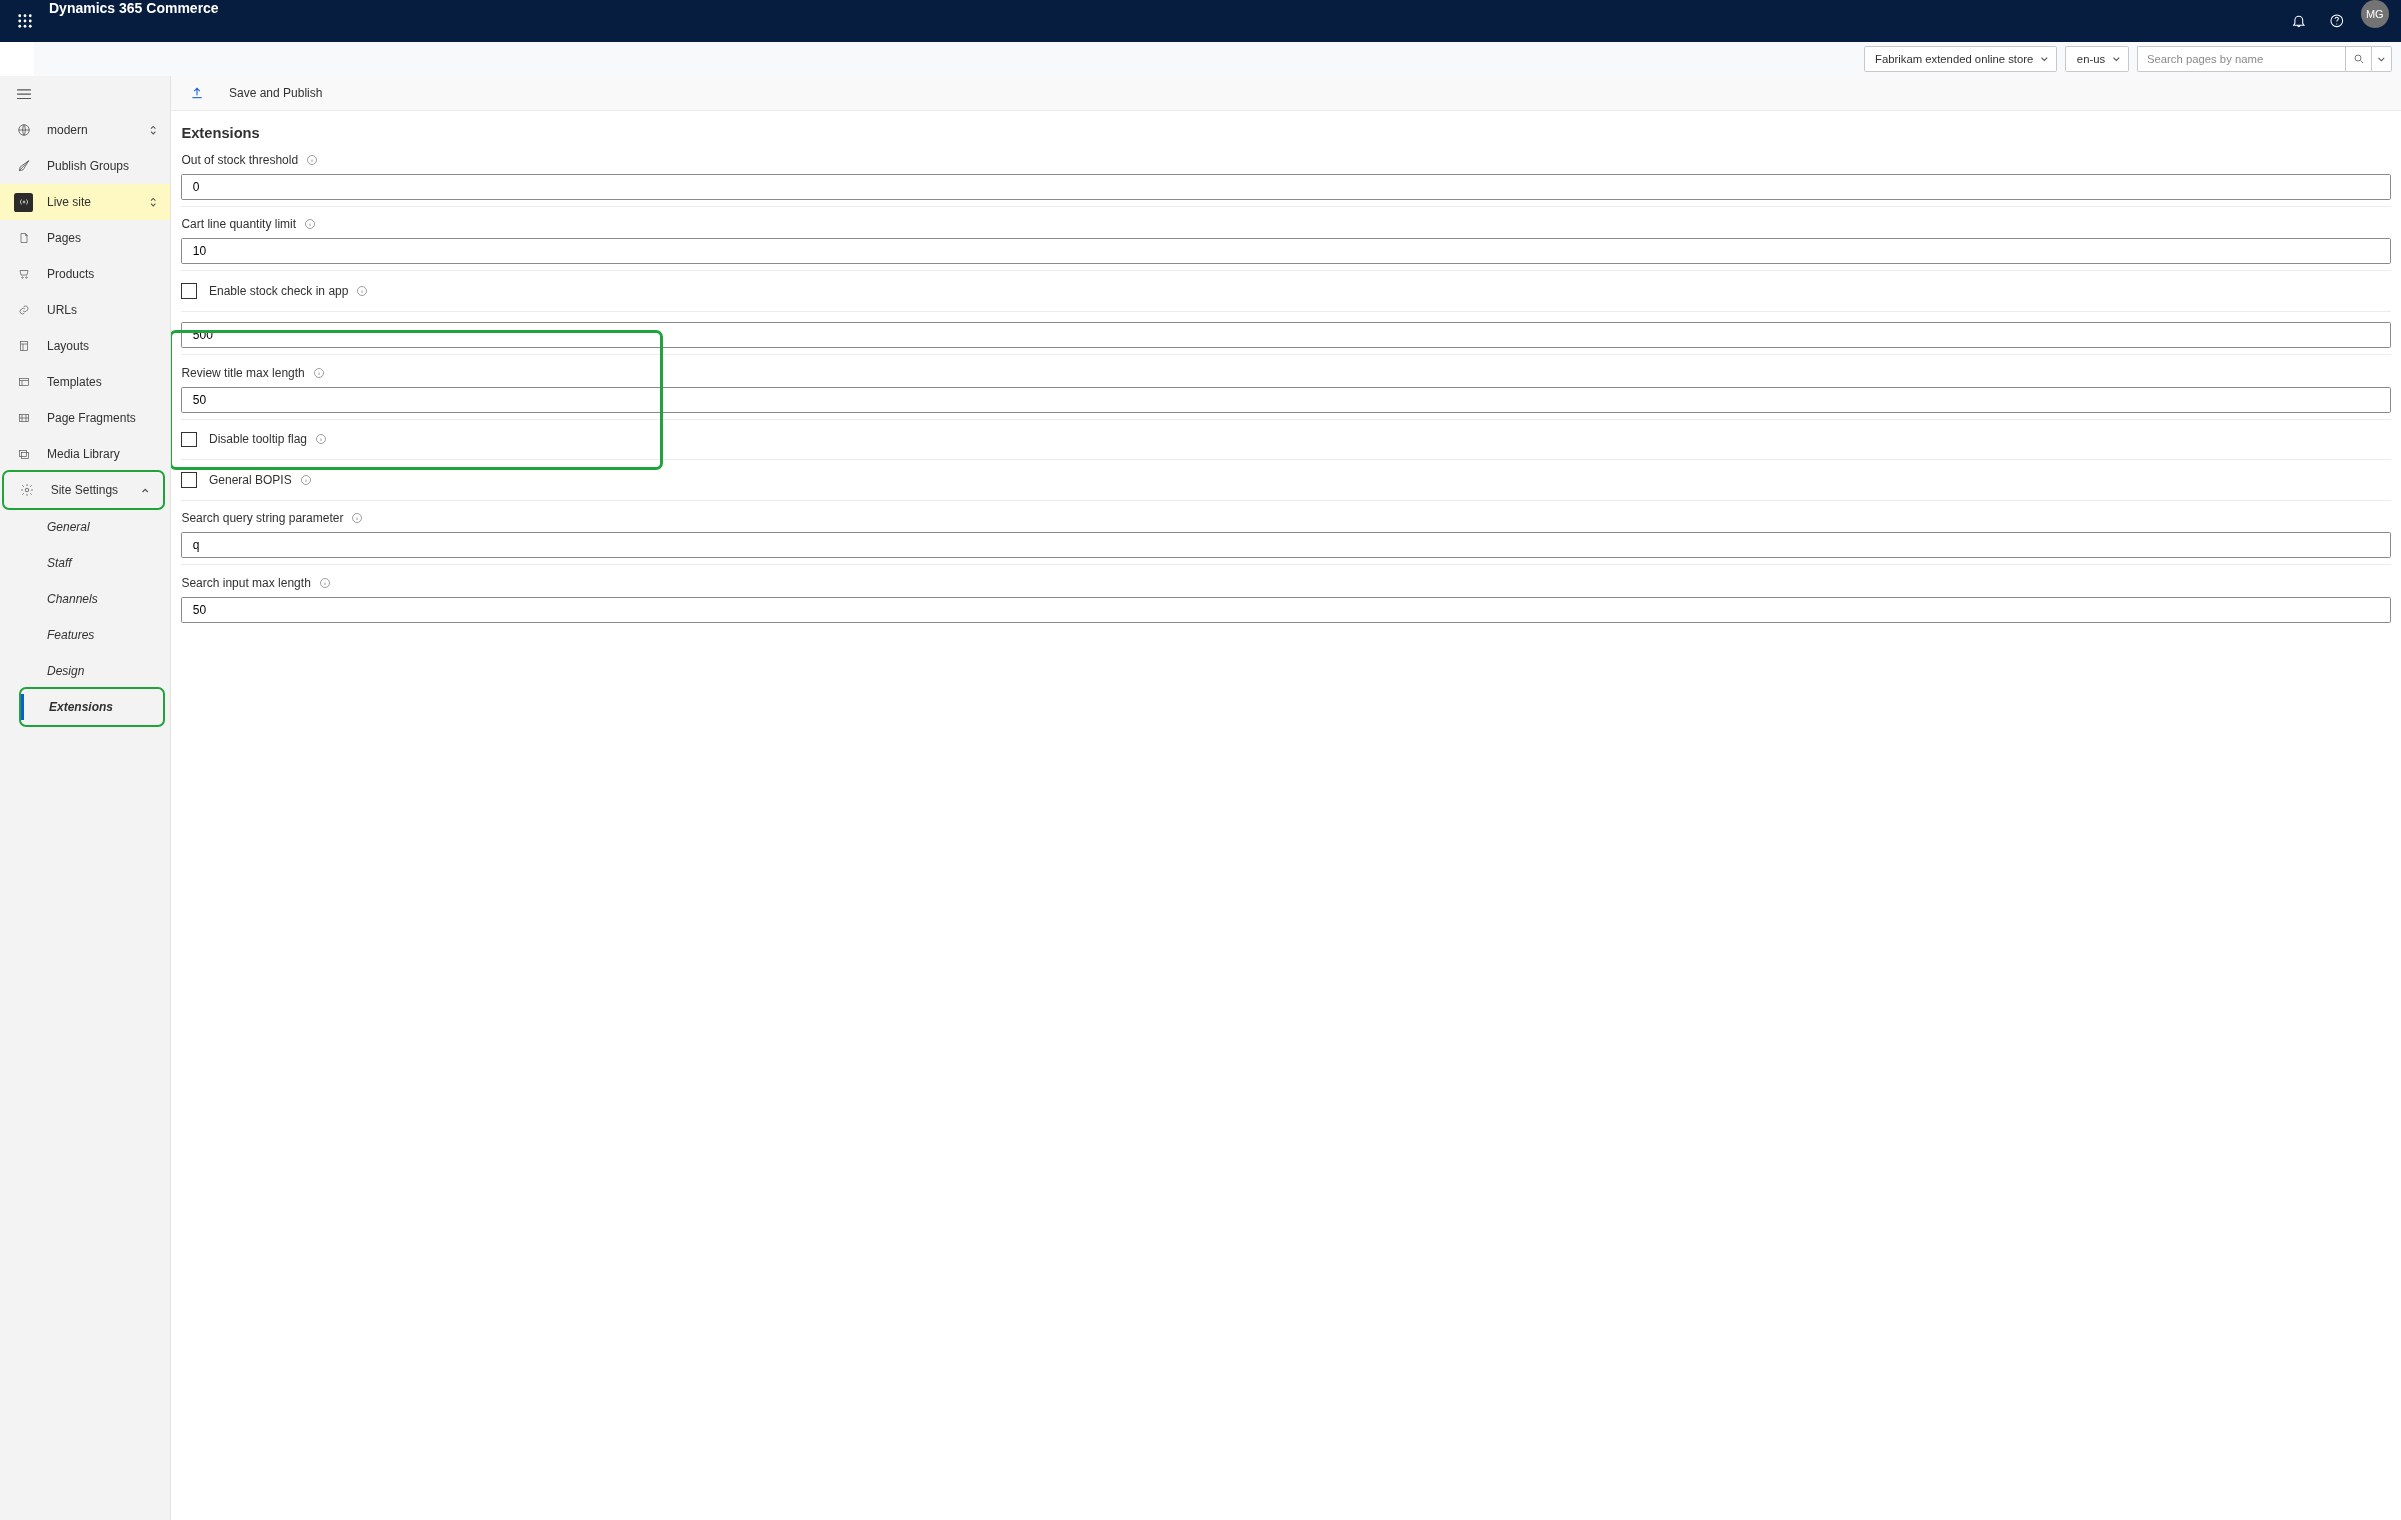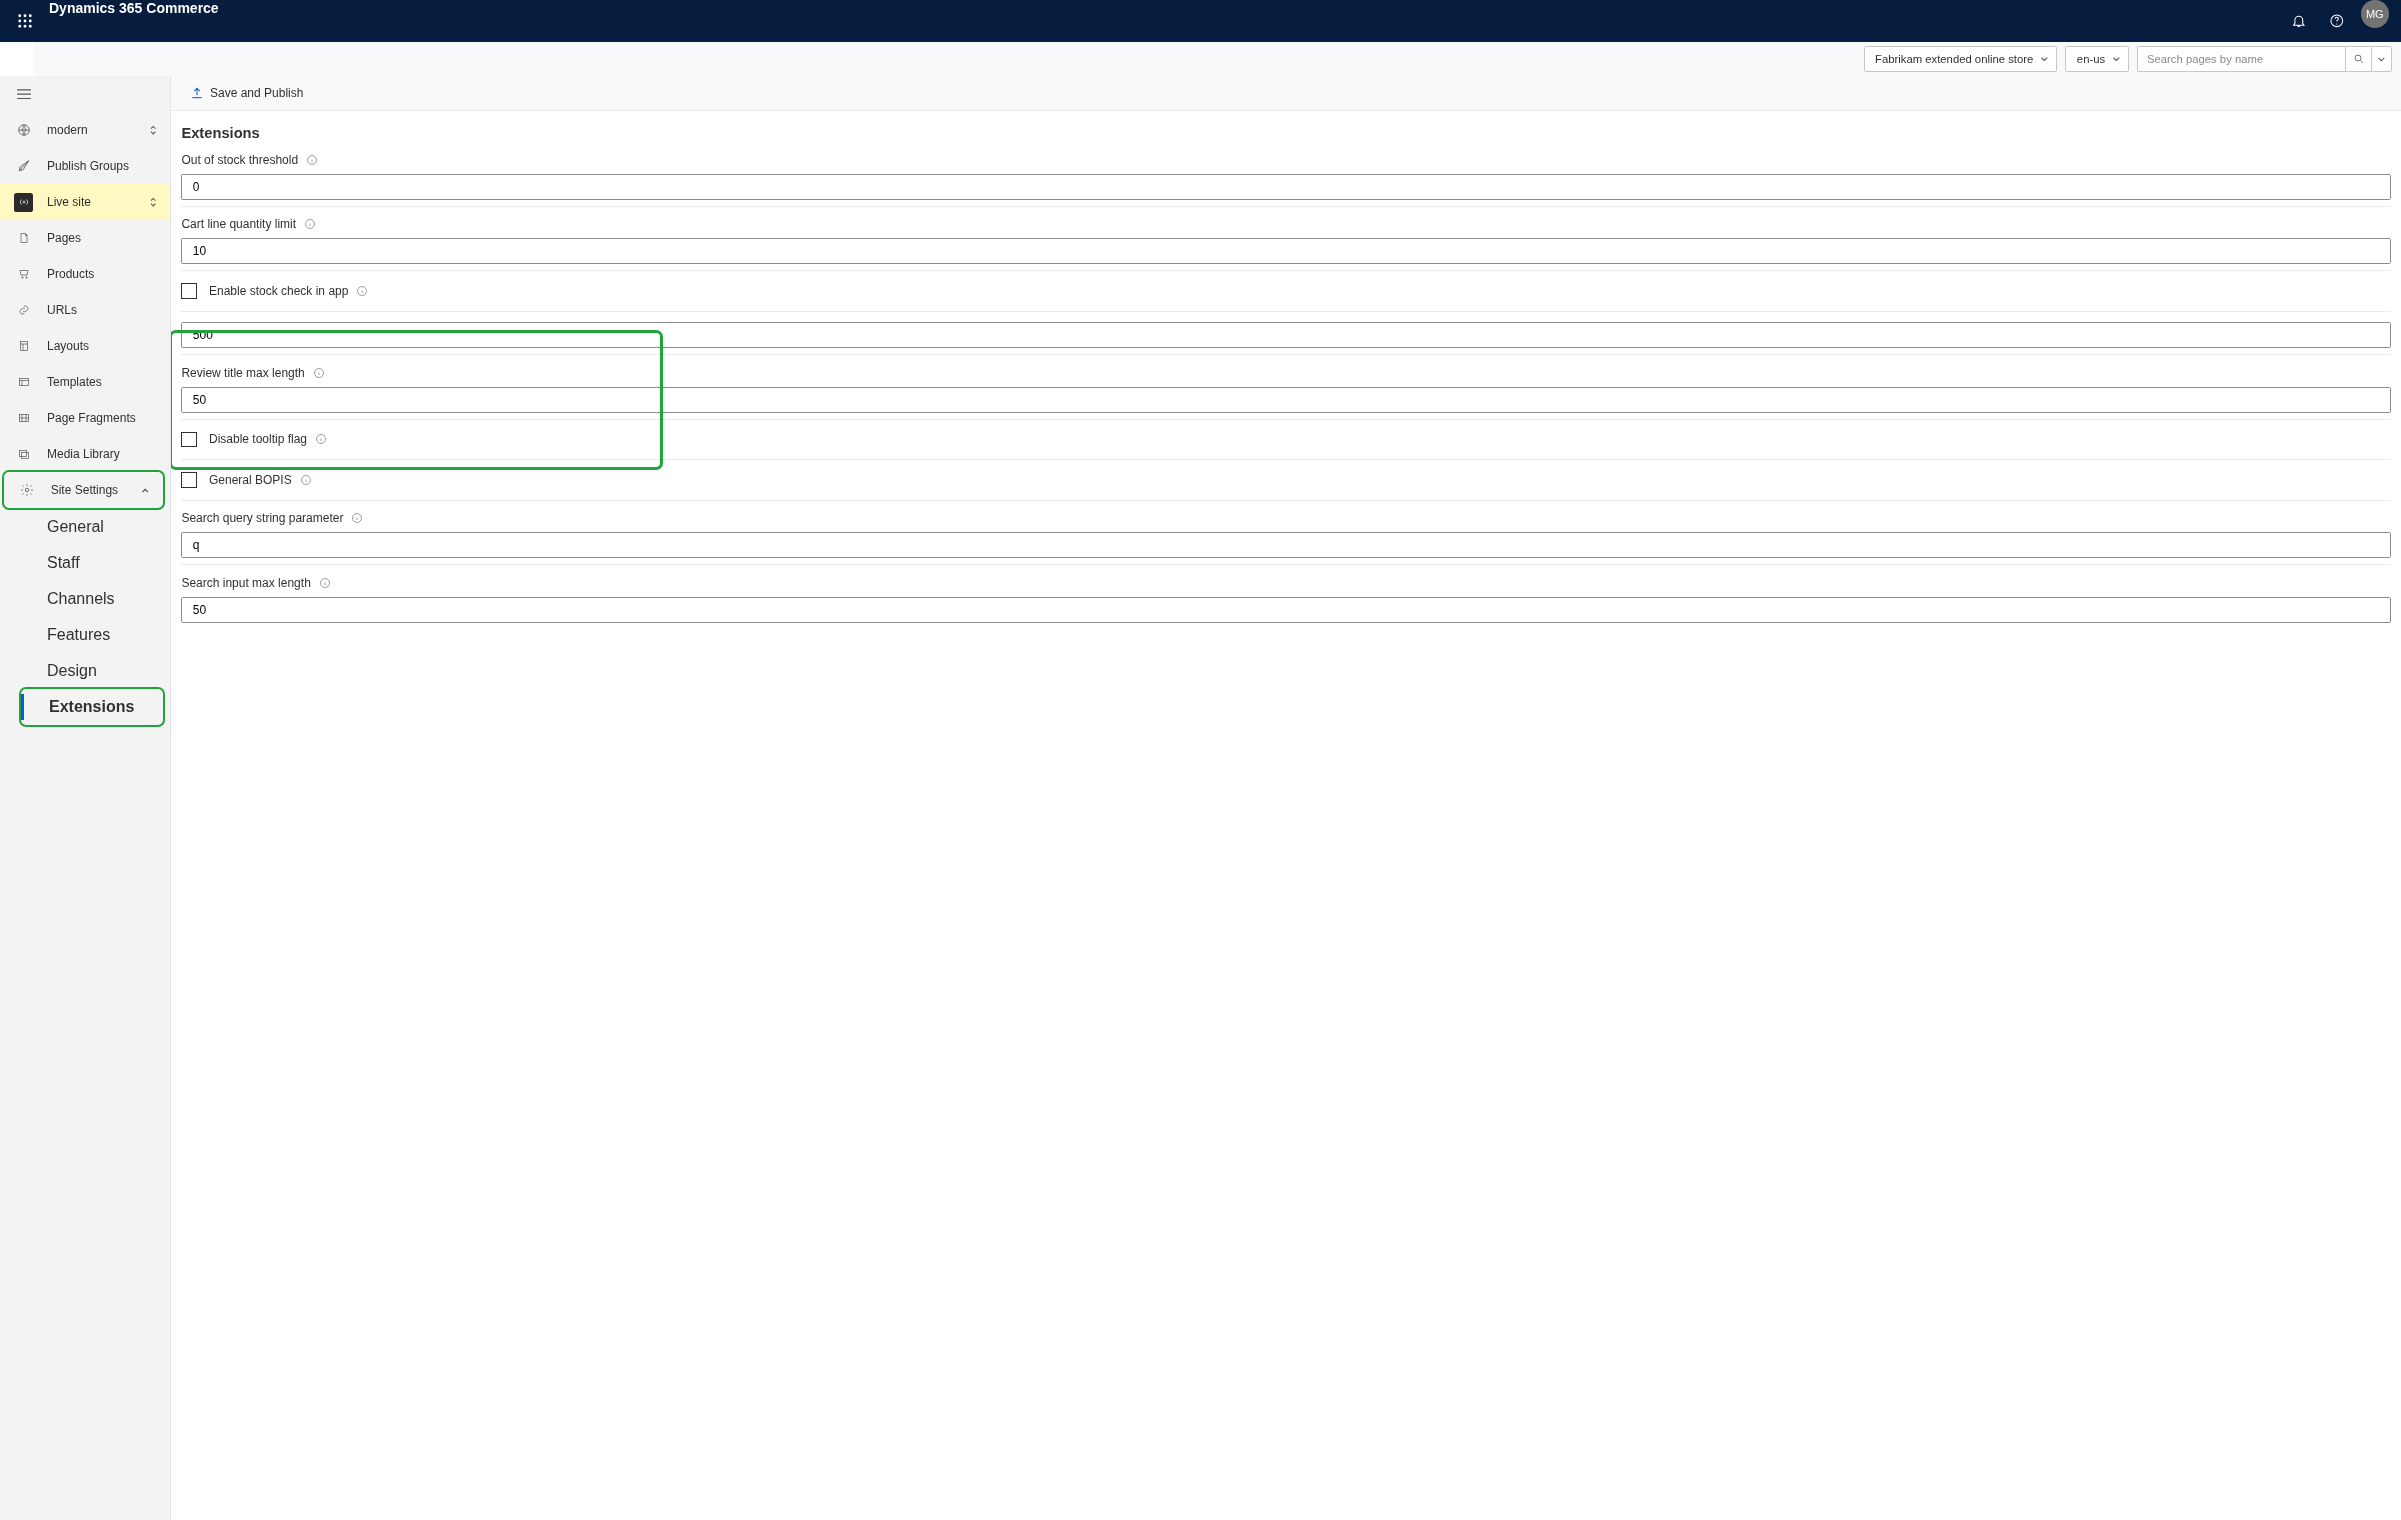--- a/index.html
+++ b/index.html
@@ -139,21 +139,22 @@
   .sb-item .ic svg { stroke:#555; fill:none; stroke-width:1.4; }
   .sb-item .expander {
     position:absolute; right:12px;
     width:10.4px; height:10.4px;
   }
   .sb-item.ham { padding-left:14px; }
   .sb-item.ham .ic { margin-right:0; }
   .sb-item.sub {
     padding-left:47px;
     height:36px;
-    font-size:16px;
+    font-size:12px;
+    font-style:italic;
   }
   .sb-item.livesite {
     background:#fef9c3;
   }
   .sb-item.livesite .ic {
     background:#2b2b2b;
     border-radius:2.6px;
   }
   .sb-item.livesite .ic svg { stroke:#fff; }
   .sb-item.sub.active {
@@ -183,21 +184,21 @@
   .toolbar {
     height:35px;
     background:#f9f9f9;
     border-bottom:0.9px solid #eaeaea;
     display:flex;
     align-items:center;
     padding-left:19px;
   }
   .tb-btn {
     display:flex; align-items:center;
-    gap:6px;
+    gap:25px;
     color:#323130;
     font-size:12px;
     cursor:pointer;
   }
   .tb-btn svg { stroke:#0b5cd6; fill:none; stroke-width:1.8; }
   .content-scroll {
     flex:1;
     overflow-y:scroll;
     background:#fff;
     padding:8.7px 10.4px 15.6px 10.4px;

